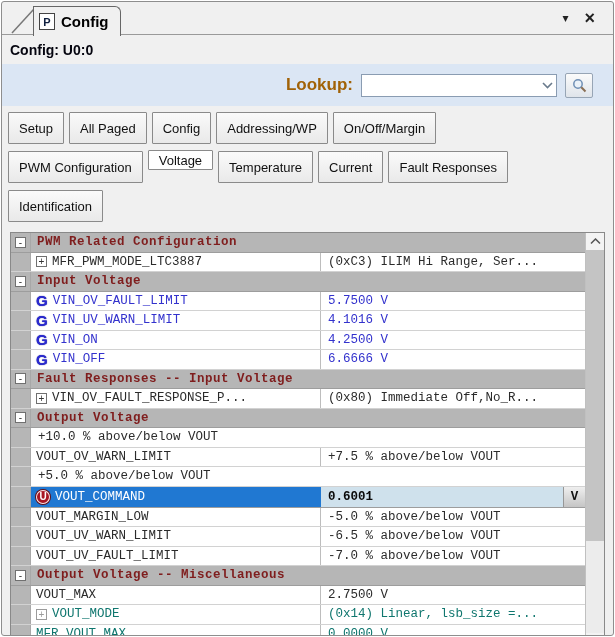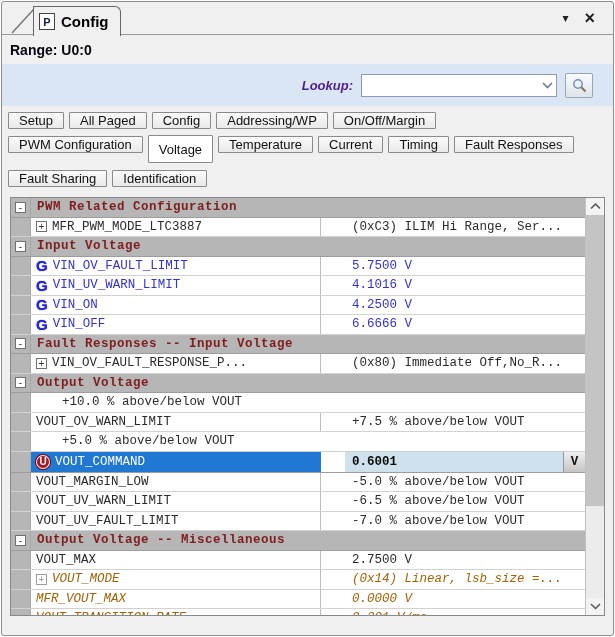--- a/index.html
+++ b/index.html
@@ -22,47 +22,47 @@
   .tablabel{font-size:15px; font-weight:bold; color:#000;}
   .titlebtns{position:absolute; right:18px; top:7px; display:flex; gap:16px; align-items:center;}
   .titlebtns span{cursor:default; color:#222; line-height:1;}
   .menu-glyph{font-size:12px;}
   .close-glyph{font-size:18px; font-weight:bold;}
 
   .caption{padding:7px 0 0 8px; height:29px; font-size:14px; font-weight:bold; color:#05050f;}
 
   
   .lookupbar{height:42px; background:var(--lookup-bg); display:flex; align-items:center; justify-content:flex-end; padding-right:20px; gap:8px;}
-  .lklabel{font-size:13px; font-weight:bold; color:#4c1d95;font-style:italic;}
+  .lklabel{font-size:17px; font-weight:bold; color:#a16207;}
   .combo{width:196px; height:23px; background:#fff; border:1px solid #8a9cb2; display:flex; align-items:center;}
   .combo input{flex:1; border:none; outline:none; height:100%; padding:0 4px; font-size:12px; font-family:"Liberation Sans",sans-serif; background:transparent;}
   .combo-arrow{width:18px; height:100%; display:flex; align-items:center; justify-content:center;}
   .searchbtn{width:28px; height:25px; border:1px solid #97a5b5; background:linear-gradient(#fbfbfb,#dfe4ea); border-radius:2px; display:flex; align-items:center; justify-content:center; cursor:pointer;}
 
   
   .cattabs{padding:6px 0 2px 6px;}
   .tab-row{display:flex; margin-bottom:7px;}
-  .cat-btn{font-family:"Liberation Sans",sans-serif; font-size:13px; color:#111; height:17px; padding:0 10px;
+  .cat-btn{font-family:"Liberation Sans",sans-serif; font-size:13px; color:#111; height:32px; padding:0 10px;
            background:linear-gradient(#fafafa,#e9e9e9); border:1px solid var(--border); border-radius:1px; margin-right:5px; cursor:pointer; white-space:nowrap;}
-  .cat-btn.active{background:#fff; height:28px; margin-top:-1px; font-size:13px;}
+  .cat-btn.active{background:#fff; height:20px; margin-top:-1px; font-size:13px;}
 
   
   .grid{margin:1px 8px 0 8px; height:419px; border:1px solid #898989; background:#fff; position:relative; overflow:hidden;
         font-family:"Liberation Mono","DejaVu Sans Mono",monospace; font-size:12.5px;}
   .rows{position:absolute; left:0; top:0; right:19px; bottom:0; overflow:hidden;}
   .grow{display:flex; height:19.5px; border-bottom:1px solid var(--grid-line); align-items:stretch;}
   .gutter{width:20px; background:var(--section-bg); border-right:1px solid #a8a8a8; display:flex; align-items:center; justify-content:center; flex:none;}
   .section{background:var(--section-bg); border-bottom:1px solid #9d9d9d;}
   .seclabel{flex:1; display:flex; align-items:center; padding-left:6px; font-weight:bold; letter-spacing:.5px; color:#7f1d1d;text-align:right;}
   .box{width:11px; height:11px; border:1px solid #707070; background:#fff; color:#333; font-size:10px; line-height:9px; text-align:center; flex:none; font-family:"Liberation Sans",sans-serif;}
   .lcell{width:290px; flex:none; display:flex; align-items:center; gap:5px; padding-left:5px; border-right:1px solid #bdbdbd; overflow:hidden; white-space:nowrap;}
-  .vcell{flex:1; display:flex; align-items:center; padding-left:7px; position:relative; overflow:hidden; white-space:nowrap;margin-left:24px;}
+  .vcell{flex:1; display:flex; align-items:center; padding-left:7px; position:relative; overflow:hidden; white-space:nowrap;}
   .param .ltext,.param .vtext{color:#2b2b2b;}
   .param.accent .ltext,.param.accent .vtext{color:var(--accent);}
-  .param.muted .ltext,.param.muted .vtext{color:#a16207;font-style:italic;}
+  .param.muted .ltext,.param.muted .vtext{color:#0f766e;}
   .param.muted .box{border-color:#9b9b9b; color:#9b9b9b;}
   .gicon{font-family:"Liberation Sans",sans-serif; font-weight:bold; font-size:15px; color:#2a2ad2; text-shadow:0 0 1px #000080; line-height:1; flex:none;}
   .uicon{width:14px; height:14px; border-radius:50%; background:var(--u-red); color:#fff; font-size:10px; font-weight:bold; display:flex; align-items:center; justify-content:center; flex:none; font-family:"Liberation Sans",sans-serif; box-shadow:inset 0 0 0 1px rgba(255,255,255,.9), 0 0 0 1px #5f0c13;}
   .param.selected .lcell{background:var(--selection); border-right-color:var(--selection);}
   .param.selected .ltext{color:#fff;text-align:right;}
   .param.selected{height:21px; border-bottom-color:#9d9d9d;}
   .param.selected .vcell{background:var(--selection-value-bg);}
   .param.selected .vtext{font-weight:bold; color:#0a0a0a;}
   .unitbtn{position:absolute; right:0; top:0; bottom:0; width:22px; background:linear-gradient(#efefef,#c5c5c5); border-left:1px solid #979797; display:flex; align-items:center; justify-content:center; font-weight:bold; color:#111; cursor:pointer;}
 
@@ -85,21 +85,21 @@
     <div class="tab">
       <span class="pbox">P</span>
       <span class="tablabel">Config</span>
     </div>
     <div class="titlebtns">
       <span class="menu-glyph">▾</span>
       <span class="close-glyph">×</span>
     </div>
   </div>
 
-  <div class="caption">Range: U0:0</div>
+  <div class="caption">Config: U0:0</div>
 
   <div class="lookupbar">
     <label class="lklabel">Lookup:</label>
     <div class="combo">
       <input value="" style="">
       <span class="combo-arrow">
         <svg width="11" height="7">
             <polyline points="1,1 5.5,5.5 10,1" fill="none" stroke="#6a7b8d" stroke-width="1.6"></polyline>
           </svg>
       </span>
@@ -118,25 +118,23 @@
         <button class="cat-btn">All Paged</button>
         <button class="cat-btn">Config</button>
         <button class="cat-btn">Addressing/WP</button>
         <button class="cat-btn">On/Off/Margin</button>
       </div>
       <div class="tab-row">
         <button class="cat-btn">PWM Configuration</button>
         <button class="cat-btn active">Voltage</button>
         <button class="cat-btn">Temperature</button>
         <button class="cat-btn">Current</button>
-        <button class="cat-btn">Timing</button>
         <button class="cat-btn">Fault Responses</button>
       </div>
       <div class="tab-row">
-        <button class="cat-btn">Fault Sharing</button>
         <button class="cat-btn">Identification</button>
       </div>
     </div>
 
   <div class="grid">
     <div class="rows">
         <div class="grow section">
           <div class="gutter">
             <span class="box">-</span>
           </div>

